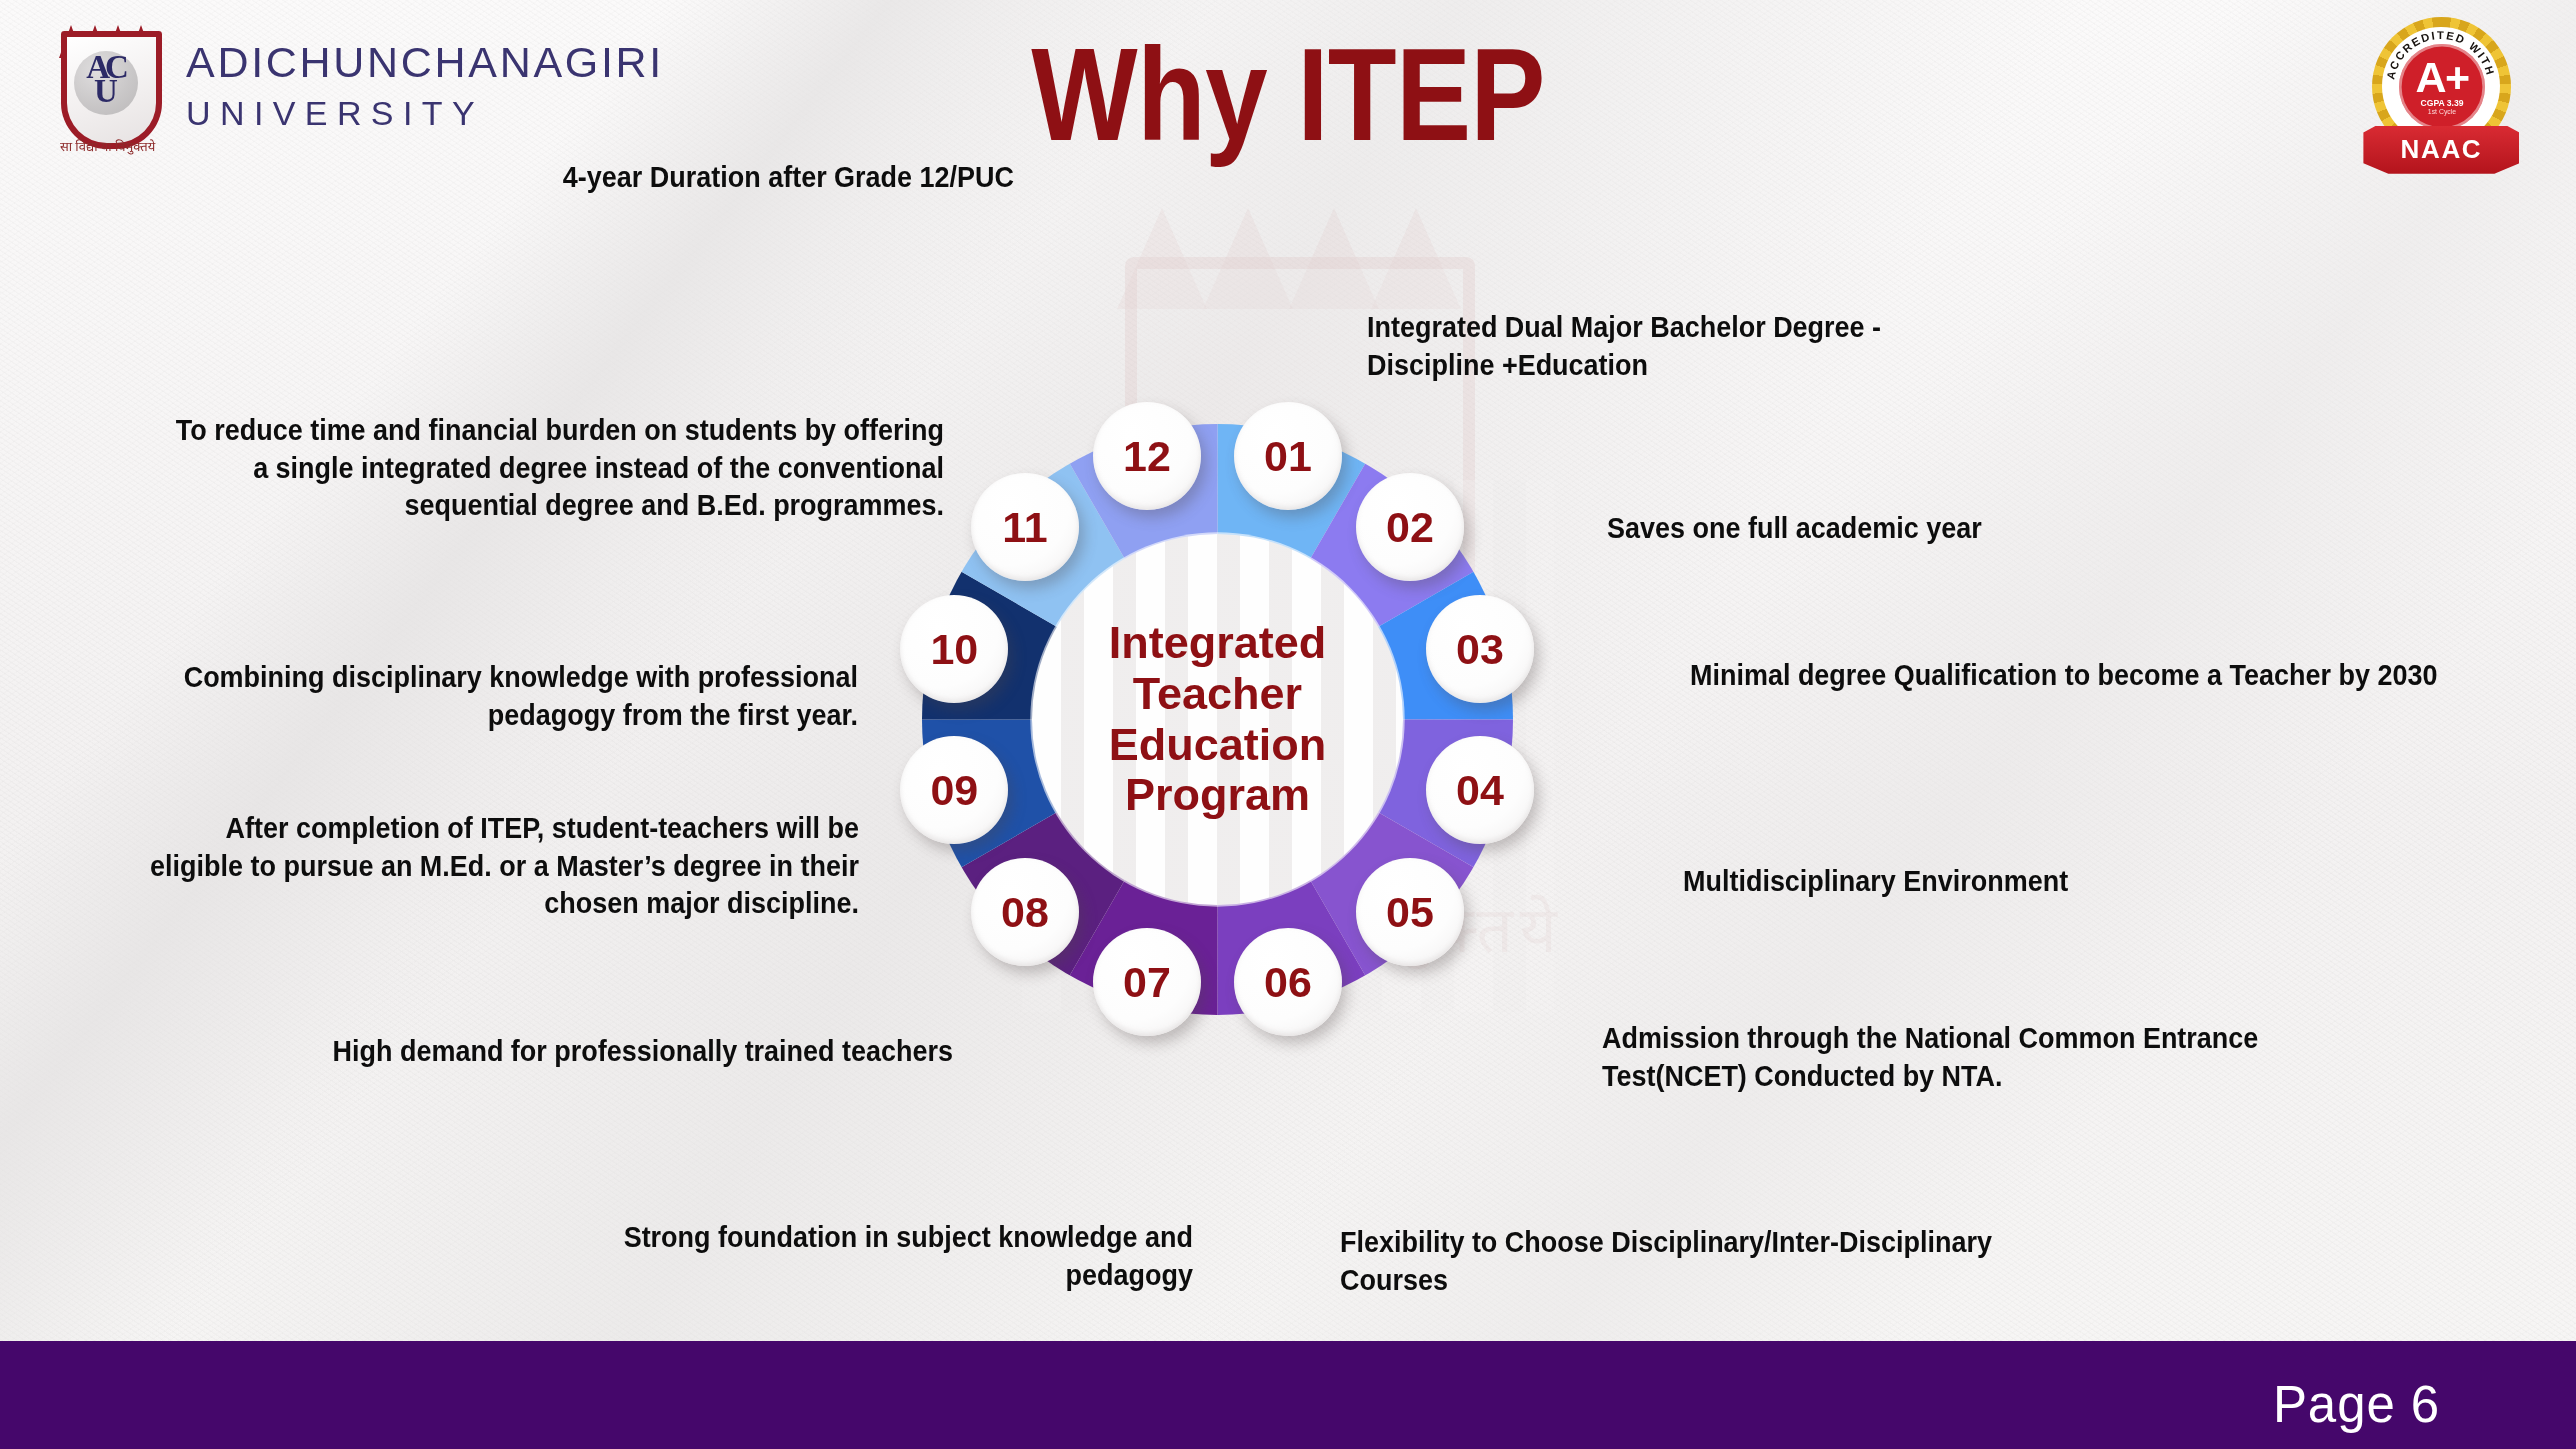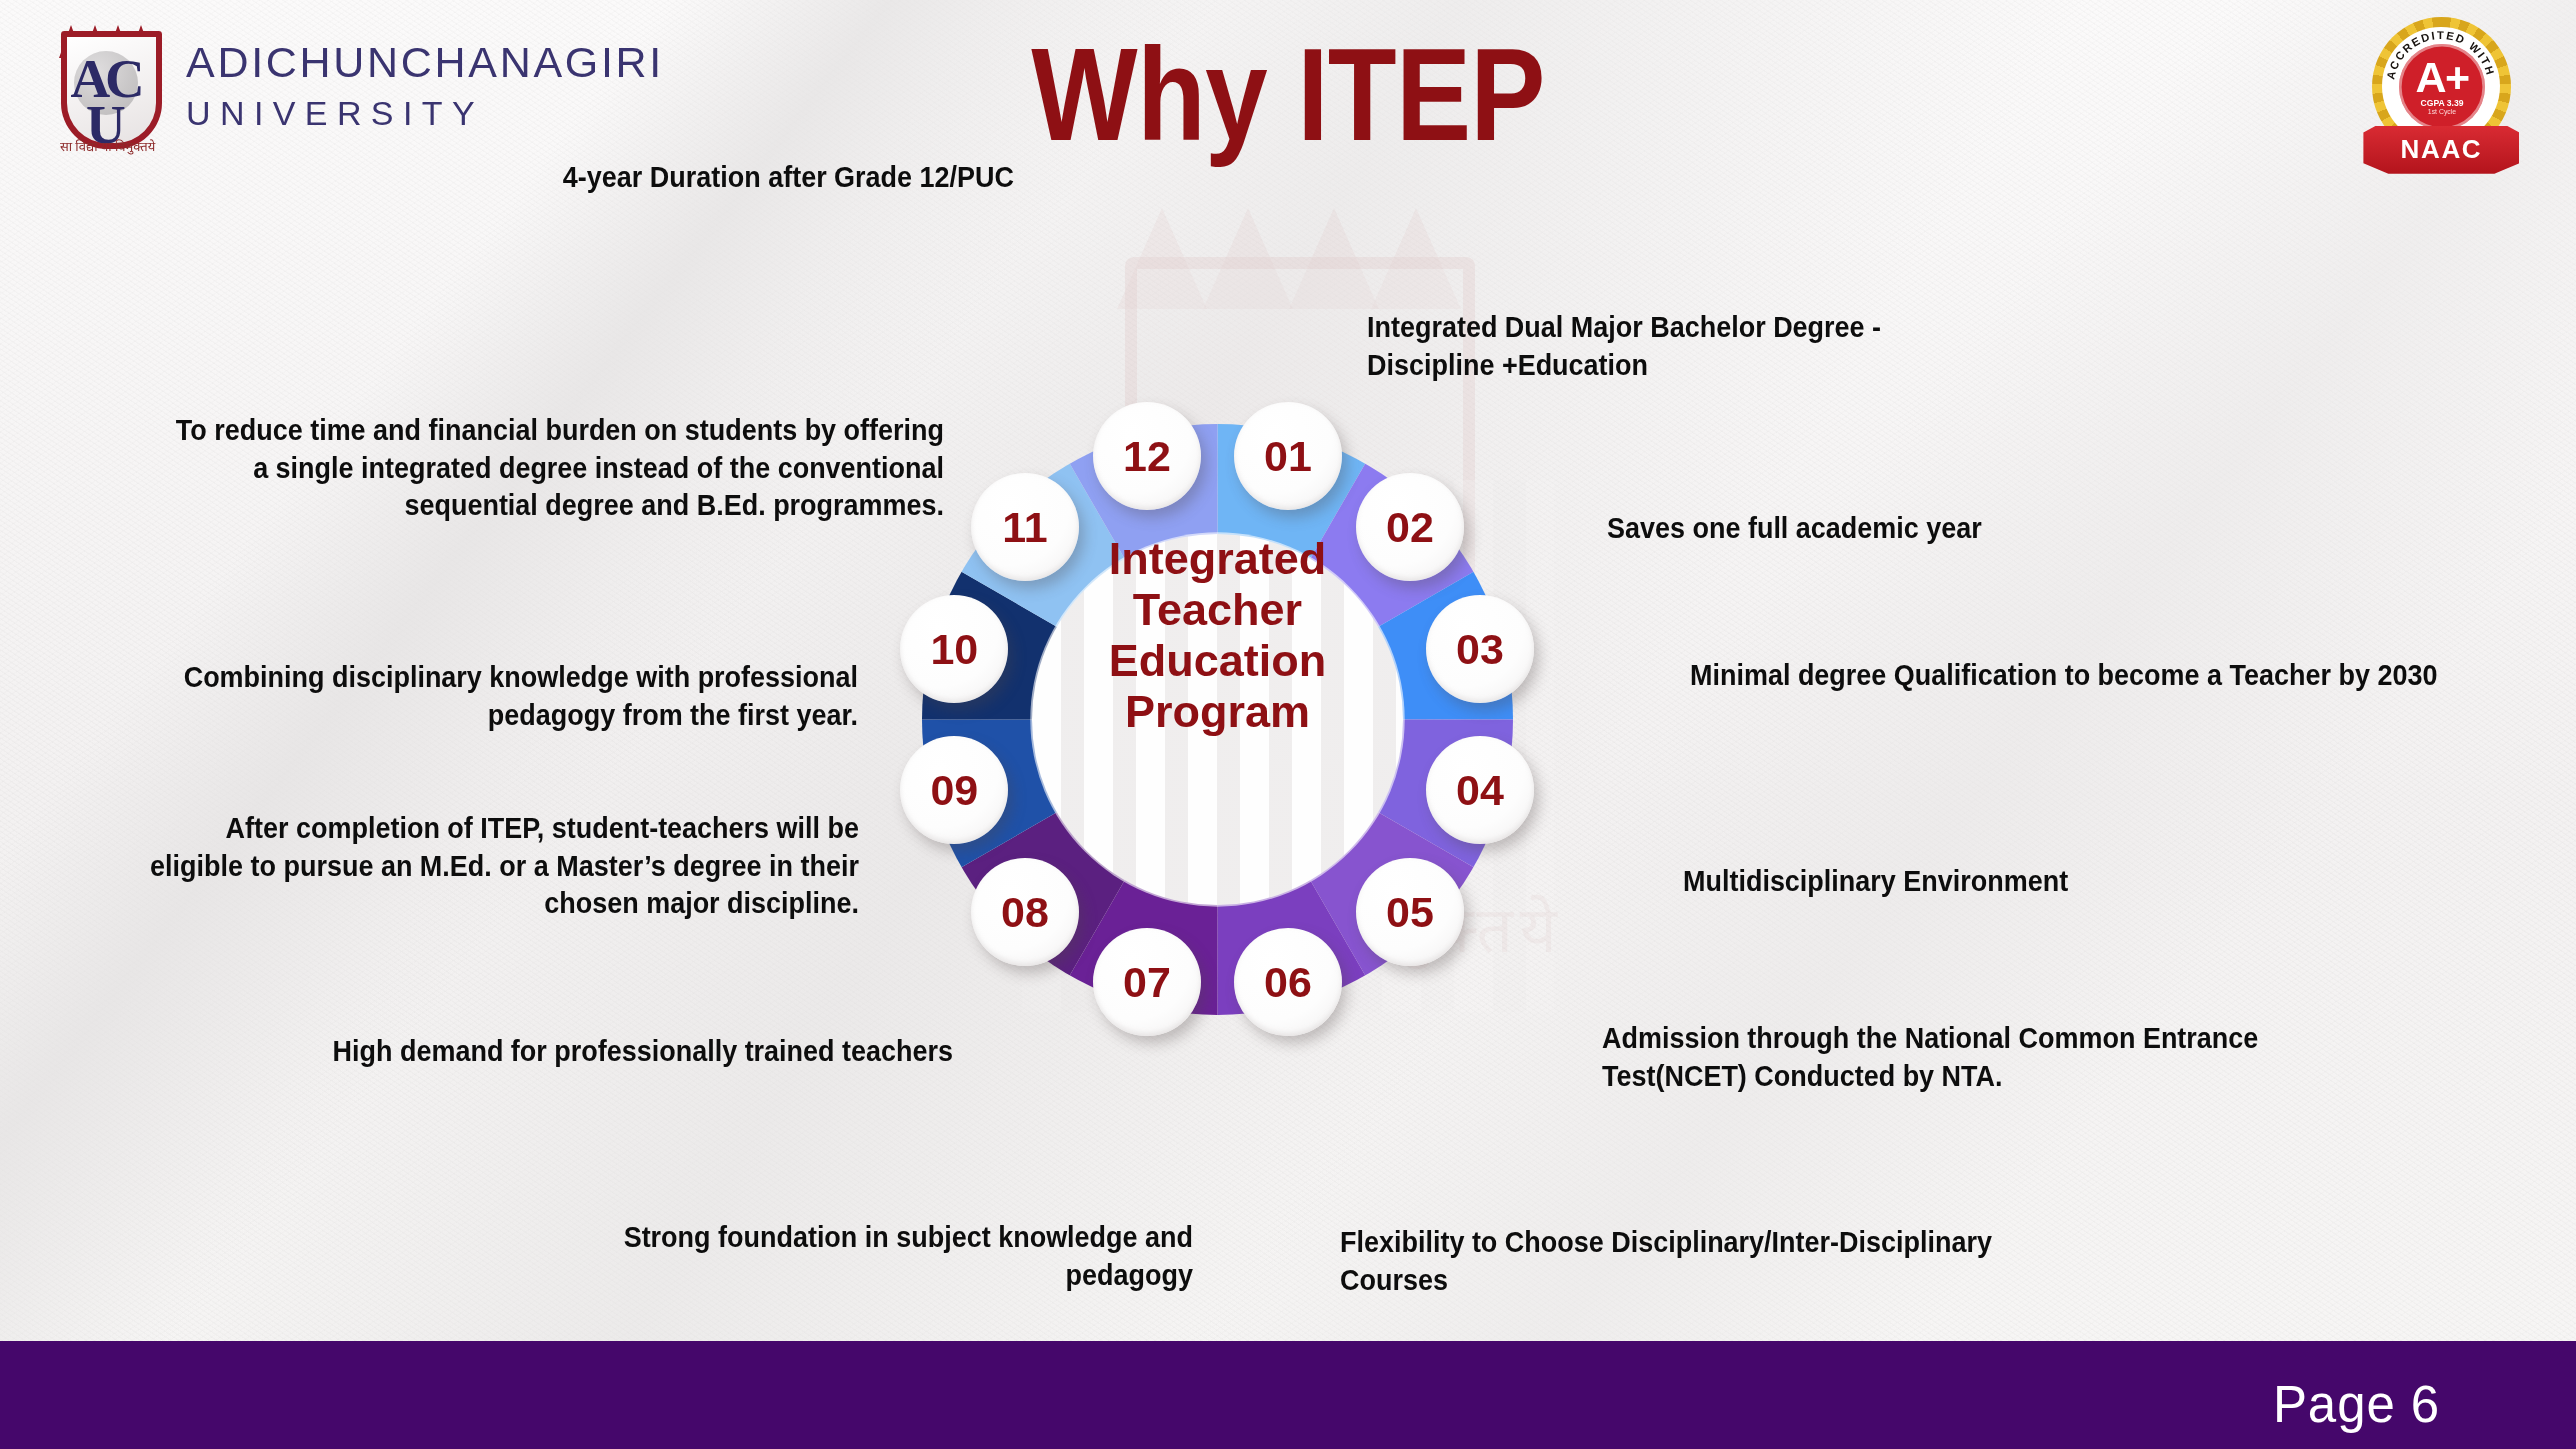--- a/index.html
+++ b/index.html
@@ -68,21 +68,21 @@
     opacity:.75;
   }
   .crest-points{position:absolute;left:6.9px;top:12px;width:94px;height:34px;}
   .crest-points i{
     position:absolute;bottom:0;width:0;height:0;
     border-left:12px solid transparent;border-right:12px solid transparent;
     border-bottom:33px solid #9c1c27;
   }
   .crest-letters{
     position:absolute;left:0;top:39px;width:106px;text-align:center;
-    font-family:"Liberation Serif",serif;font-weight:bold;font-size:55px;
+    font-family:"Liberation Serif",serif;font-weight:bold;font-size:33px;
     color:#2c2a66;letter-spacing:-5.2px;line-height:1;
   }
   .crest-letters .l2{display:block;margin-top:-8.6px;letter-spacing:-1.7px;}
   .crest-motto{
     position:absolute;left:-3.4px;top:125px;width:118px;text-align:center;
     font-family:"Liberation Serif",serif;font-size:13px;color:#8d2b2b;
     white-space:nowrap;
   }
   .uni-name{line-height:1;}
   .uni-name .l1{
@@ -166,21 +166,21 @@
   .seg{
     position:absolute;left:0;top:0;width:100%;height:100%;
     clip-path:polygon(50% 50%, 50% -10%, 80% -10%, 80% 10%);
   }
   .hub{
     position:absolute;left:141px;top:141px;width:371px;height:371px;border-radius:50%;
     background:
       repeating-linear-gradient(90deg, rgba(255,255,255,.92) 0px, rgba(255,255,255,.92) 29px,
                                 rgba(238,236,236,.82) 29px, rgba(238,236,236,.82) 52px),
       #f7f6f6;
-    display:flex;align-items:flex-start;justify-content:center;text-align:center;
+    display:flex;align-items:center;justify-content:center;text-align:center;
     box-shadow:0 0 0 1.7px rgba(255,255,255,.6);
   }
   .hub-text{
     font-size:45px;font-weight:bold;color:#8E1014;line-height:1.13;
     font-family:"Liberation Sans",sans-serif;
   }
   .node{
     position:absolute;width:108px;height:108px;border-radius:50%;
     background:radial-gradient(circle at 36% 30%, #ffffff 0%, #fdfdfd 58%, #f0eeee 100%);
     box-shadow:5.2px 7.7px 13.7px rgba(80,70,70,.30), inset 0 -2.6px 5.2px rgba(200,195,195,.35);

